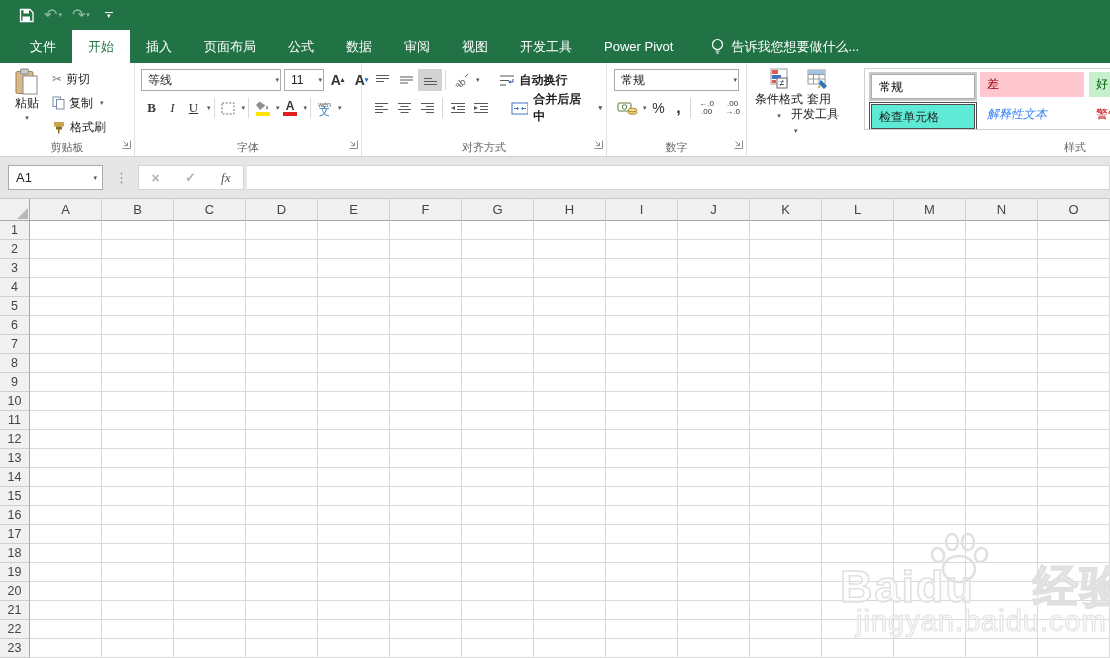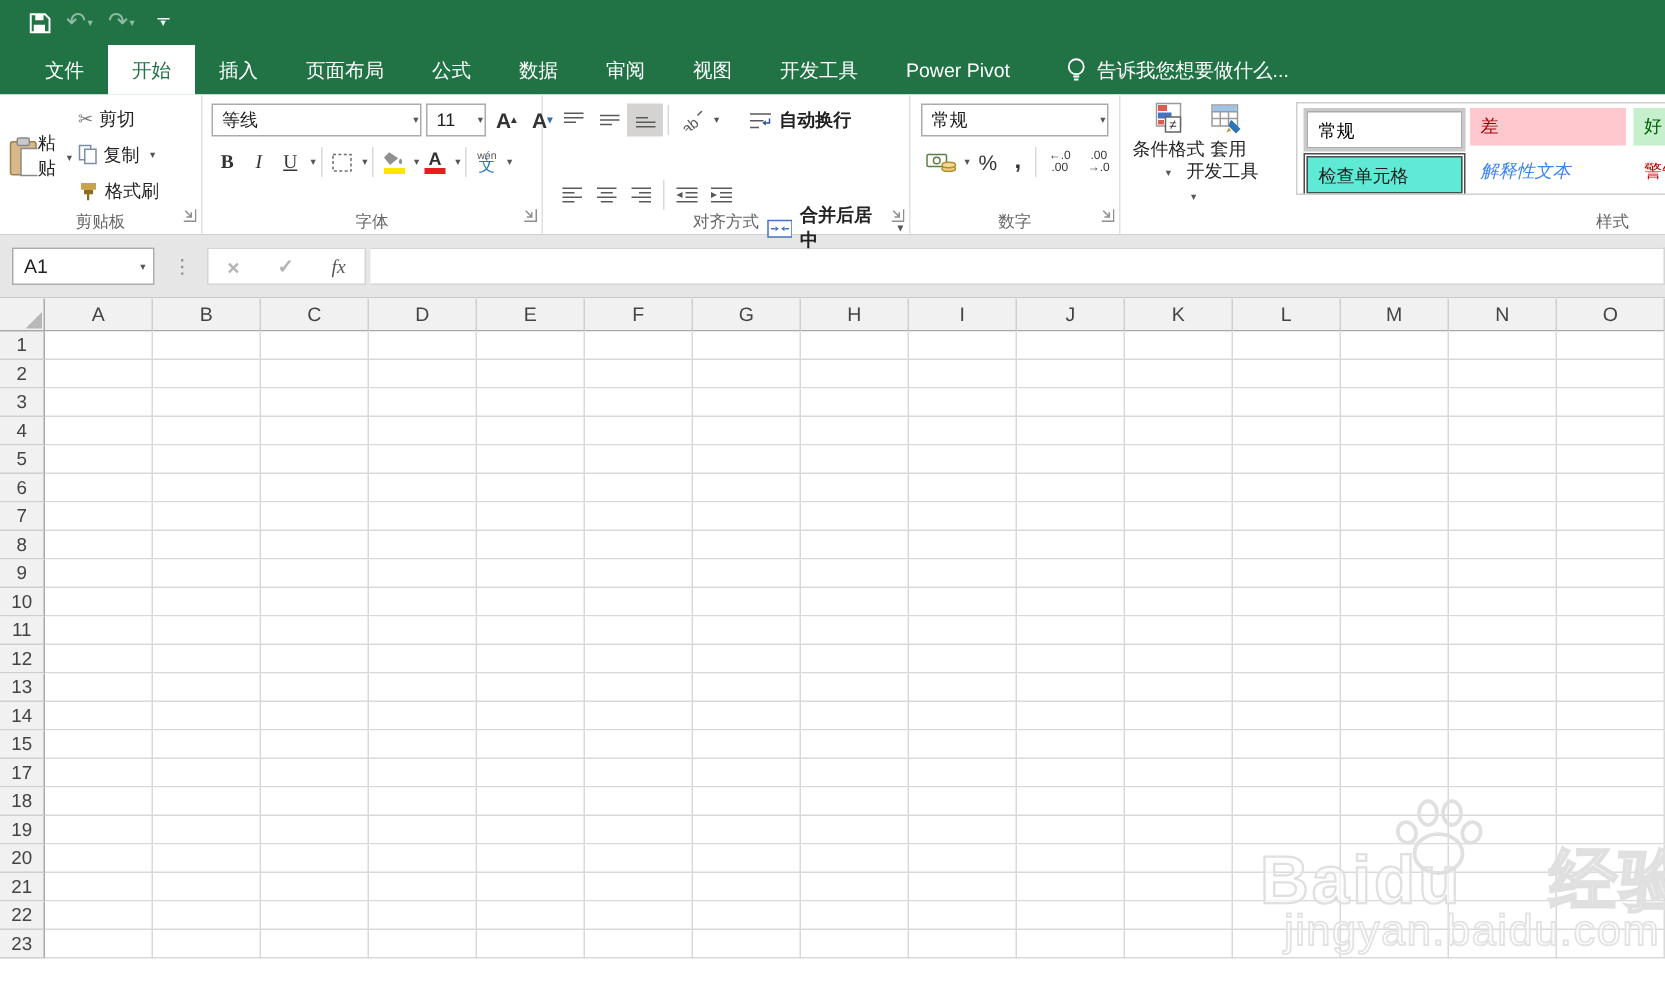--- a/index.html
+++ b/index.html
@@ -28,21 +28,21 @@
   .rgroup { position:relative; border-right:1px solid #e1e1e1; flex:none; }
   .glabel { position:absolute; bottom:1px; left:0; right:0; text-align:center; font-size:11px; color:#666; }
   .lnch { position:absolute; right:3px; bottom:3px; }
   .dd { font-size:7px; color:#555; margin-left:3px; }
   .vsep { width:1px; background:#d9d9d9; height:20px; margin:0 3px; align-self:center; }
   .selectbox { background:#fff; border:1px solid #ababab; height:22px; display:flex; align-items:center; font-size:12px; color:#222; padding:0 1px 0 6px; }
   .selectbox .dd { margin-left:auto; }
 
   
   .g-clip { width:135px; }
-  .paste { position:absolute; left:6px; top:5px; width:42px; height:72px; display:flex; flex-direction:row; align-items:center; font-size:12px; color:#222; }
+  .paste { position:absolute; left:6px; top:5px; width:42px; height:72px; display:flex; flex-direction:column; align-items:center; font-size:12px; color:#222; }
   .paste .dd { margin-left:0; margin-top:2px; }
   .clipcol { position:absolute; left:52px; top:6px; display:flex; flex-direction:column; gap:4px; }
   .clipbtn { display:flex; align-items:center; gap:4px; font-size:12px; color:#222; height:20px; }
 
   
   .g-font { width:227px; }
   .fr1 { position:absolute; left:6px; top:6px; display:flex; align-items:center; gap:3px; }
   .fr2 { position:absolute; left:6px; top:34px; display:flex; align-items:center; }
   .fontname { width:140px; }
   .fontsize { width:40px; }
@@ -316,21 +316,21 @@
               <path d="M5 4l-4 2 4 2z" fill="#595959"></path>
             </svg>
           </span>
         <span class="abtn">
             <svg width="16" height="12">
               <path d="M1 1.5h14M7 4.5h8M7 7.5h8M1 10.5h14" stroke="#595959"></path>
               <path d="M1 4l4 2-4 2z" fill="#595959"></path>
             </svg>
           </span>
         <span class="vsep" style="visibility:hidden;"></span>
-        <div class="txtbtn" style="margin-left:8px;margin-top:44px;">
+        <div class="txtbtn" style="margin-left:8px;">
           <svg width="18" height="13">
               <rect x="1" y="1" width="16" height="11" fill="#fff" stroke="#4472c4"></rect>
               <path d="M3 6.5h3M15 6.5h-3" stroke="#4472c4"></path>
               <path d="M6 4.8l2.2 1.7-2.2 1.7zM12 4.8L9.8 6.5 12 8.2z" fill="#4472c4"></path>
             </svg>
           <span>合并后居中</span>
           <span class="dd">▾</span>
         </div>
       </div>
       <div class="glabel">对齐方式</div>
@@ -717,20 +717,38 @@
           <div class="cell"></div>
           <div class="cell"></div>
           <div class="cell"></div>
           <div class="cell"></div>
           <div class="cell"></div>
           <div class="cell"></div>
           <div class="cell"></div>
           <div class="cell"></div>
         </div>
         <div class="grow">
+          <div class="rowhdr">16</div>
+          <div class="cell"></div>
+          <div class="cell"></div>
+          <div class="cell"></div>
+          <div class="cell"></div>
+          <div class="cell"></div>
+          <div class="cell"></div>
+          <div class="cell"></div>
+          <div class="cell"></div>
+          <div class="cell"></div>
+          <div class="cell"></div>
+          <div class="cell"></div>
+          <div class="cell"></div>
+          <div class="cell"></div>
+          <div class="cell"></div>
+          <div class="cell"></div>
+        </div>
+        <div class="grow">
           <div class="rowhdr">17</div>
           <div class="cell"></div>
           <div class="cell"></div>
           <div class="cell"></div>
           <div class="cell"></div>
           <div class="cell"></div>
           <div class="cell"></div>
           <div class="cell"></div>
           <div class="cell"></div>
           <div class="cell"></div>

